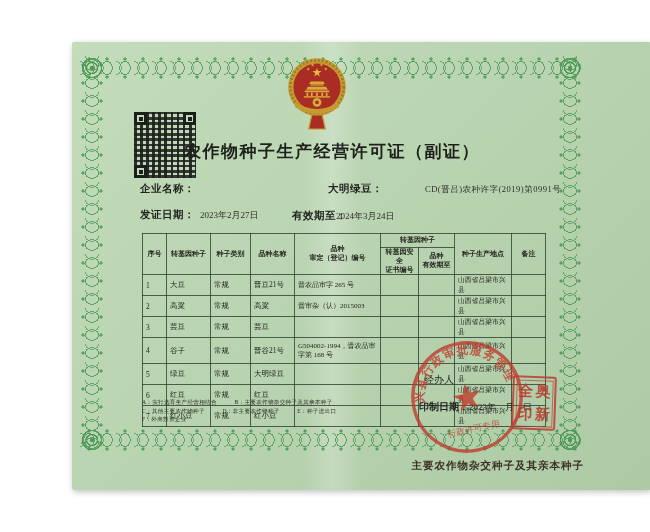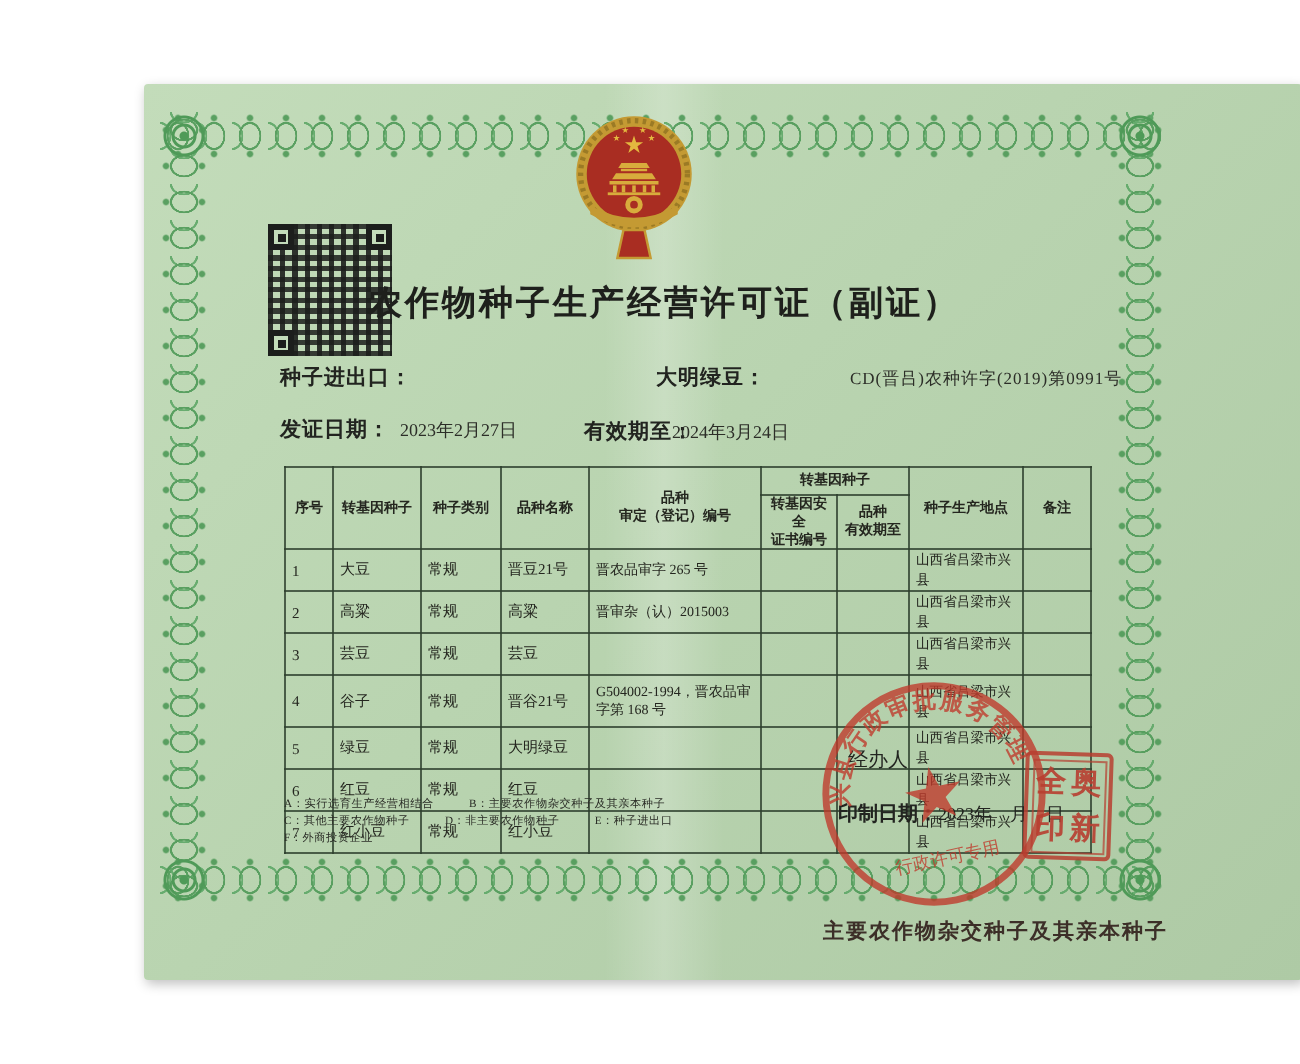--- a/index.html
+++ b/index.html
@@ -140,21 +140,21 @@
         <rect x="20" y="50.5" width="30" height="1.6"></rect>
       </g>
       <circle cx="35" cy="57.5" r="5" fill="#d8ac3c"></circle>
       <circle cx="35" cy="57.5" r="2.2" fill="#a92d22"></circle>
       <path d="M10 58 Q35 72 60 58 L60 63 Q35 78 10 63 Z" fill="#c49a33"></path>
       <path d="M29 72 h12 l3.5 16 h-19 z" fill="#a92d22" stroke="#c49a33" stroke-width="1.4"></path>
     </svg>
 
     <div class="title">农作物种子生产经营许可证（副证）</div>
 
-    <div class="flabel lab-company">种子进出口：</div>
+    <div class="flabel lab-company">企业名称：</div>
     <div class="flabel lab-license">大明绿豆：</div>
     <div class="fvalue val-license">CD(晋吕)农种许字(2019)第0991号</div>
     <div class="flabel lab-issue">发证日期：</div>
     <div class="fvalue val-issue">2023年2月27日</div>
     <div class="flabel lab-valid">有效期至：</div>
     <div class="fvalue val-valid">2024年3月24日</div>
 
     <table class="seed-table">
       <colgroup>
         <col style="width:24px">

